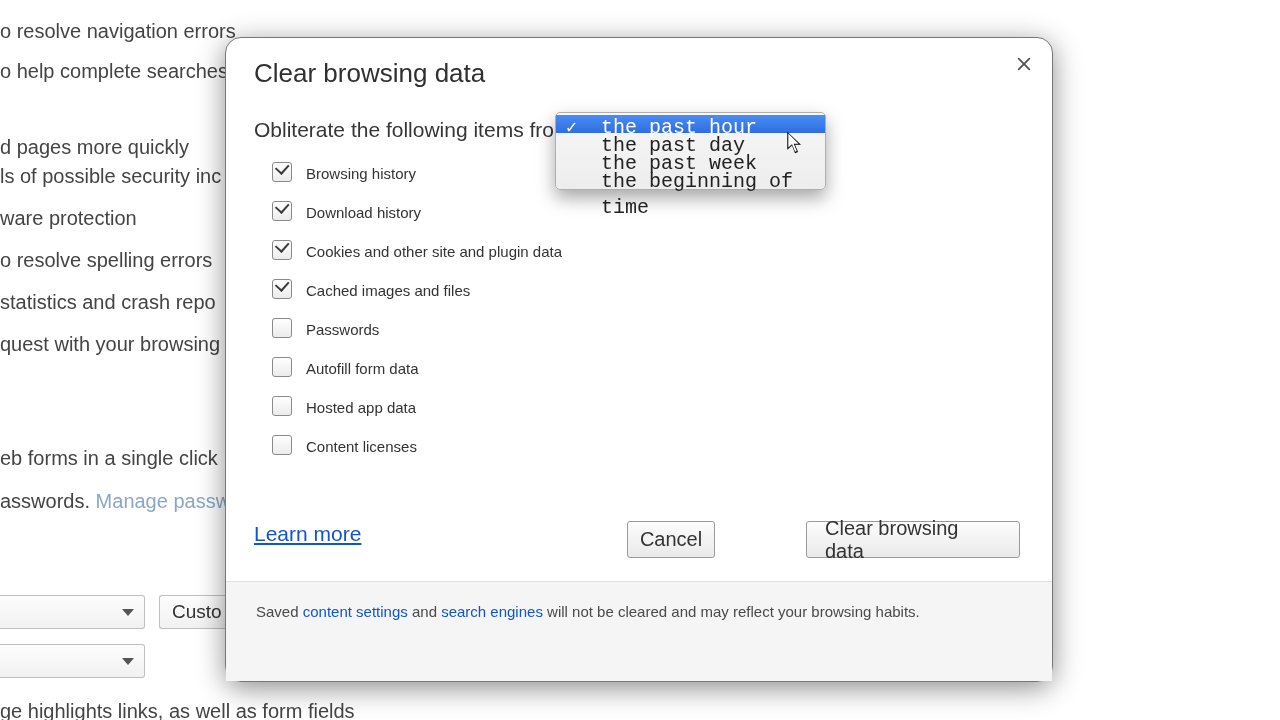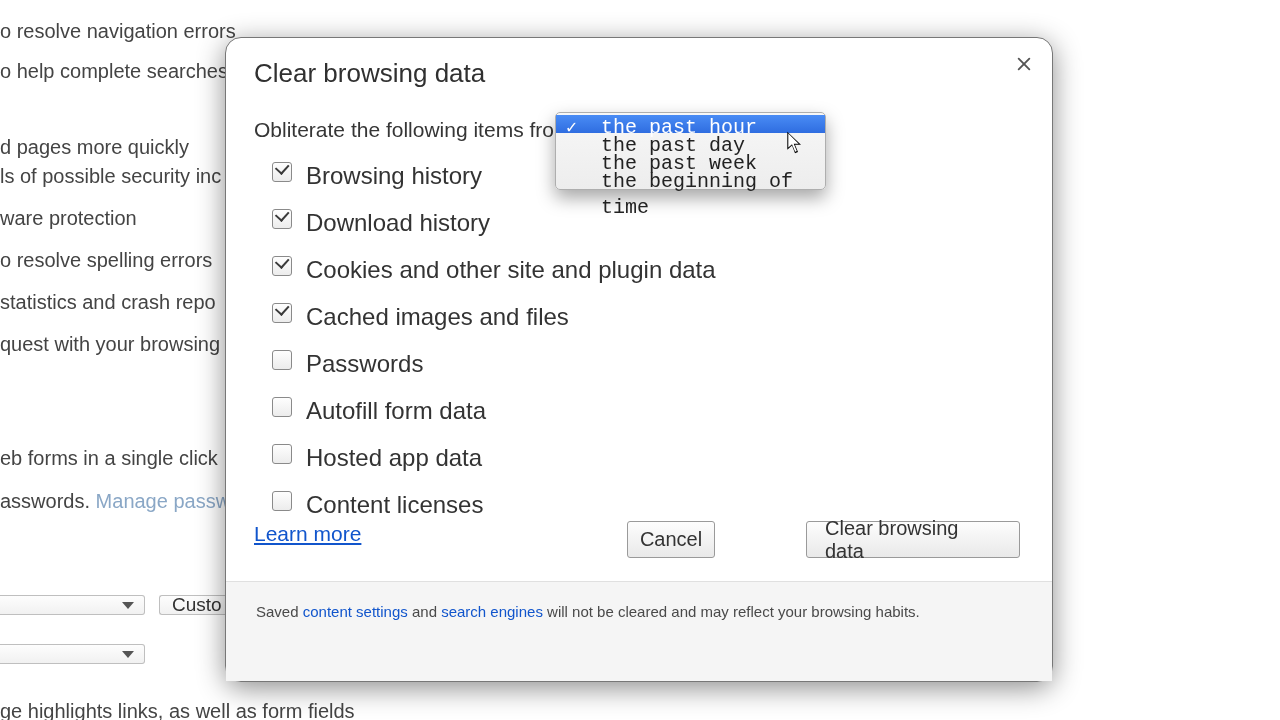--- a/index.html
+++ b/index.html
@@ -17,21 +17,21 @@
     position: absolute;
     left: 0;
     white-space: nowrap;
     color: #444;
     font-size: 20px;
   }
   .link-grey { color: #8aa7c6; }
 
   .bg-select {
     position: absolute;
-    height: 20px;
+    height: 34px;
     border: 1px solid #bfbfbf;
     border-radius: 3px;
     background: linear-gradient(#fdfdfd,#f1f1f1);
     box-sizing: border-box;
     display: flex;
     align-items: center;
     padding: 0 36px 0 12px;
     font-size: 19px;
     color: #333;
   }
@@ -86,23 +86,23 @@
     color: #363636;
     white-space: nowrap;
   }
   .option-list {
     position: absolute;
     left: 46px;
     top: 124px;
   }
   .opt {
     display: flex;
-    align-items: flex-start;
+    align-items: flex-end;
     margin-bottom: 19px;
-    font-size: 24px;
+    font-size: 15px;
     color: #333;
   }
   .cb {
     width: 18px; height: 18px;
     border: 1px solid #8a8a8a;
     border-radius: 3px;
     background: linear-gradient(#fefefe,#ececec);
     margin-right: 14px;
     position: relative;
     flex: none;

